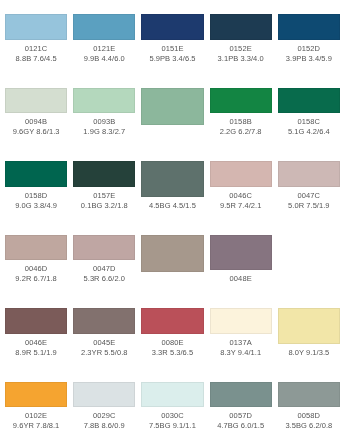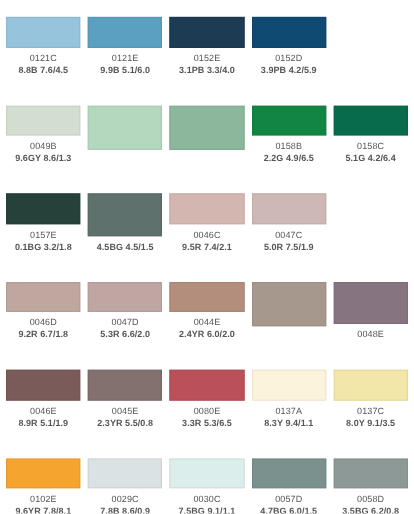--- a/index.html
+++ b/index.html
@@ -53,91 +53,108 @@
     letter-spacing: 0.1px;
     white-space: nowrap;
     color: #555555;
   }
   .swatch-munsell {
     font-size: 7.5px;
     line-height: 10px;
     letter-spacing: 0.05px;
     white-space: nowrap;
     color: #555555;
-    font-weight: bold;
   }
 </style>
 </head>
 <body>
 
 <div id="swatch-grid">
 
   <div class="swatch-row">
     <div class="swatch-cell">
       <div class="swatch-chip" style="background-color: rgb(150, 196, 220);"></div>
       <div class="swatch-labels">
         <div class="swatch-code">0121C</div>
         <div class="swatch-munsell">8.8B 7.6/4.5</div>
       </div>
     </div>
     <div class="swatch-cell">
       <div class="swatch-chip" style="background-color: rgb(91, 160, 192);"></div>
       <div class="swatch-labels">
         <div class="swatch-code">0121E</div>
-        <div class="swatch-munsell">9.9B 5.1/6.0</div>
+        <div class="swatch-munsell">9.9B 4.4/6.0</div>
+      </div>
+    </div>
+    <div class="swatch-cell">
+      <div class="swatch-chip" style="background-color: rgb(29, 58, 110);"></div>
+      <div class="swatch-labels">
+        <div class="swatch-code">0151E</div>
+        <div class="swatch-munsell">5.9PB 3.4/6.5</div>
       </div>
     </div>
     <div class="swatch-cell">
       <div class="swatch-chip" style="background-color: rgb(29, 59, 82);"></div>
       <div class="swatch-labels">
         <div class="swatch-code">0152E</div>
         <div class="swatch-munsell">3.1PB 3.3/4.0</div>
       </div>
     </div>
     <div class="swatch-cell">
       <div class="swatch-chip" style="background-color: rgb(14, 74, 114);"></div>
       <div class="swatch-labels">
         <div class="swatch-code">0152D</div>
-        <div class="swatch-munsell">3.9PB 4.2/5.9</div>
+        <div class="swatch-munsell">3.9PB 3.4/5.9</div>
       </div>
     </div>
   </div>
 
   <div class="swatch-row">
     <div class="swatch-cell">
       <div class="swatch-chip" style="background-color: rgb(212, 222, 208);"></div>
       <div class="swatch-labels">
-        <div class="swatch-code">0049B</div>
+        <div class="swatch-code">0094B</div>
         <div class="swatch-munsell">9.6GY 8.6/1.3</div>
       </div>
     </div>
     <div class="swatch-cell">
       <div class="swatch-chip" style="background-color: rgb(180, 216, 189);"></div>
+      <div class="swatch-labels">
+        <div class="swatch-code">0093B</div>
+        <div class="swatch-munsell">1.9G 8.3/2.7</div>
+      </div>
     </div>
     <div class="swatch-cell">
       <div class="swatch-chip" style="background-color: rgb(140, 183, 156);"></div>
     </div>
     <div class="swatch-cell">
       <div class="swatch-chip" style="background-color: rgb(19, 133, 67);"></div>
       <div class="swatch-labels">
         <div class="swatch-code">0158B</div>
-        <div class="swatch-munsell">2.2G 4.9/6.5</div>
+        <div class="swatch-munsell">2.2G 6.2/7.8</div>
       </div>
     </div>
     <div class="swatch-cell">
       <div class="swatch-chip" style="background-color: rgb(8, 107, 76);"></div>
       <div class="swatch-labels">
         <div class="swatch-code">0158C</div>
         <div class="swatch-munsell">5.1G 4.2/6.4</div>
       </div>
     </div>
   </div>
 
   <div class="swatch-row">
     <div class="swatch-cell">
+      <div class="swatch-chip" style="background-color: rgb(0, 101, 79);"></div>
+      <div class="swatch-labels">
+        <div class="swatch-code">0158D</div>
+        <div class="swatch-munsell">9.0G 3.8/4.9</div>
+      </div>
+    </div>
+    <div class="swatch-cell">
       <div class="swatch-chip" style="background-color: rgb(37, 65, 58);"></div>
       <div class="swatch-labels">
         <div class="swatch-code">0157E</div>
         <div class="swatch-munsell">0.1BG 3.2/1.8</div>
       </div>
     </div>
     <div class="swatch-cell">
       <div class="swatch-chip" style="background-color: rgb(94, 113, 108);"></div>
       <div class="swatch-labels">
         <div class="swatch-munsell">4.5BG 4.5/1.5</div>
@@ -168,27 +185,20 @@
       </div>
     </div>
     <div class="swatch-cell">
       <div class="swatch-chip" style="background-color: rgb(191, 166, 163);"></div>
       <div class="swatch-labels">
         <div class="swatch-code">0047D</div>
         <div class="swatch-munsell">5.3R 6.6/2.0</div>
       </div>
     </div>
     <div class="swatch-cell">
-      <div class="swatch-chip" style="background-color: rgb(179, 142, 124);"></div>
-      <div class="swatch-labels">
-        <div class="swatch-code">0044E</div>
-        <div class="swatch-munsell">2.4YR 6.0/2.0</div>
-      </div>
-    </div>
-    <div class="swatch-cell">
       <div class="swatch-chip" style="background-color: rgb(166, 152, 140);"></div>
     </div>
     <div class="swatch-cell">
       <div class="swatch-chip" style="background-color: rgb(134, 116, 128);"></div>
       <div class="swatch-labels">
         <div class="swatch-code">0048E</div>
       </div>
     </div>
   </div>
 
@@ -217,21 +227,20 @@
     <div class="swatch-cell">
       <div class="swatch-chip" style="background-color: rgb(252, 243, 220);"></div>
       <div class="swatch-labels">
         <div class="swatch-code">0137A</div>
         <div class="swatch-munsell">8.3Y 9.4/1.1</div>
       </div>
     </div>
     <div class="swatch-cell">
       <div class="swatch-chip" style="background-color: rgb(242, 230, 168);"></div>
       <div class="swatch-labels">
-        <div class="swatch-code">0137C</div>
         <div class="swatch-munsell">8.0Y 9.1/3.5</div>
       </div>
     </div>
   </div>
 
   <div class="swatch-row">
     <div class="swatch-cell">
       <div class="swatch-chip" style="background-color: rgb(245, 164, 48);"></div>
       <div class="swatch-labels">
         <div class="swatch-code">0102E</div>

